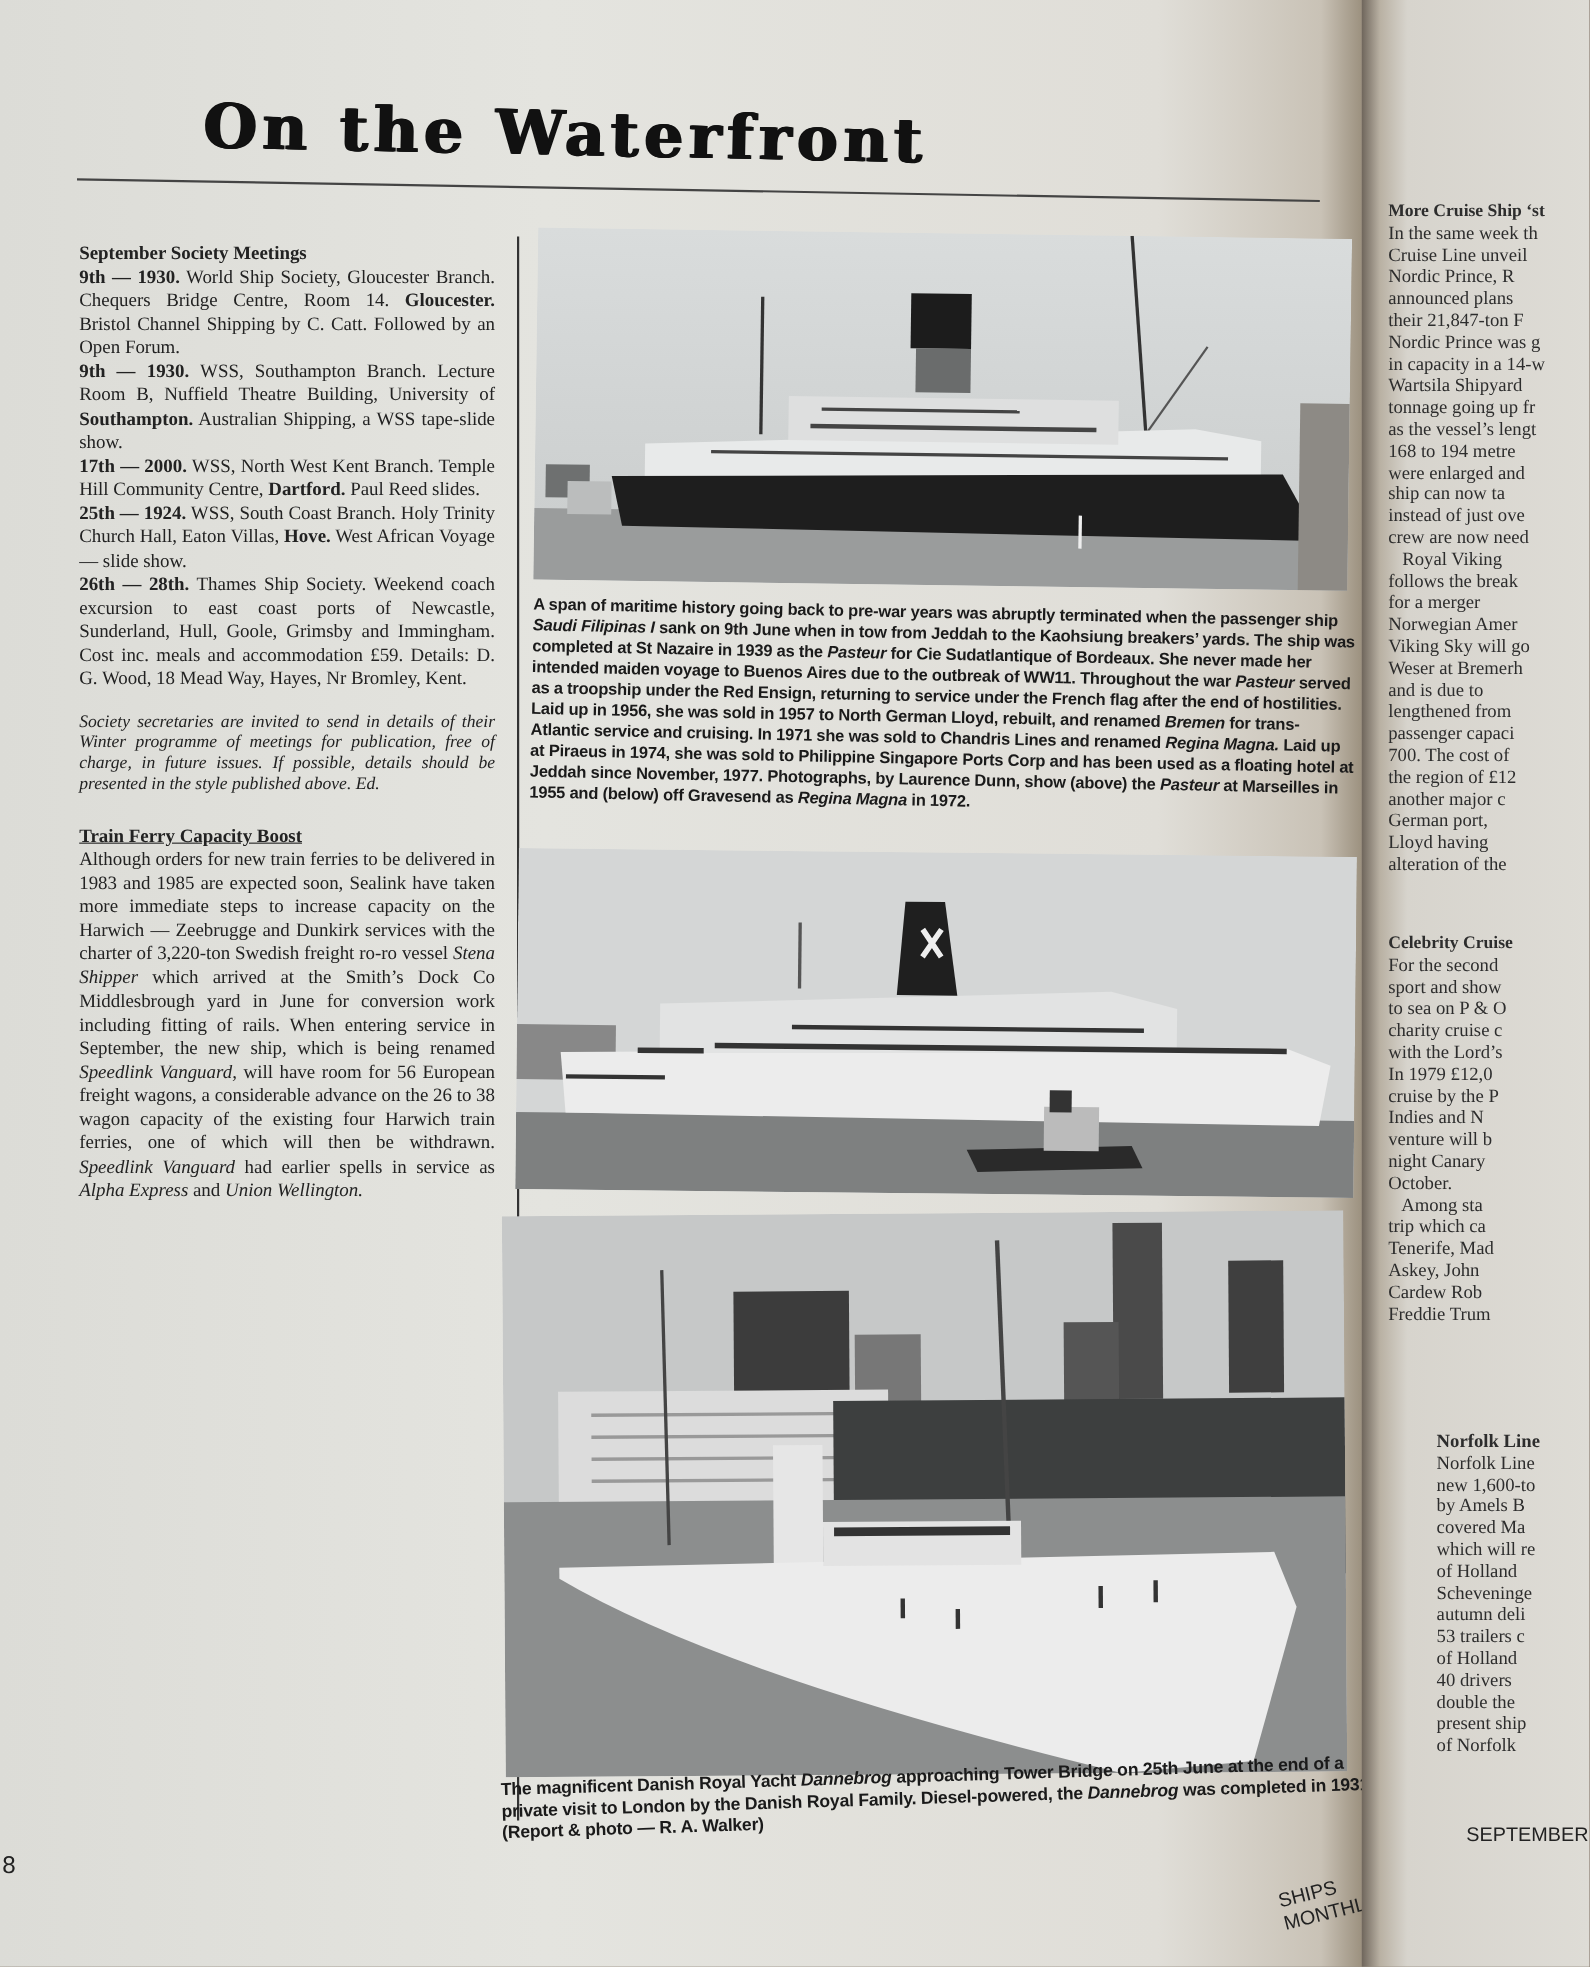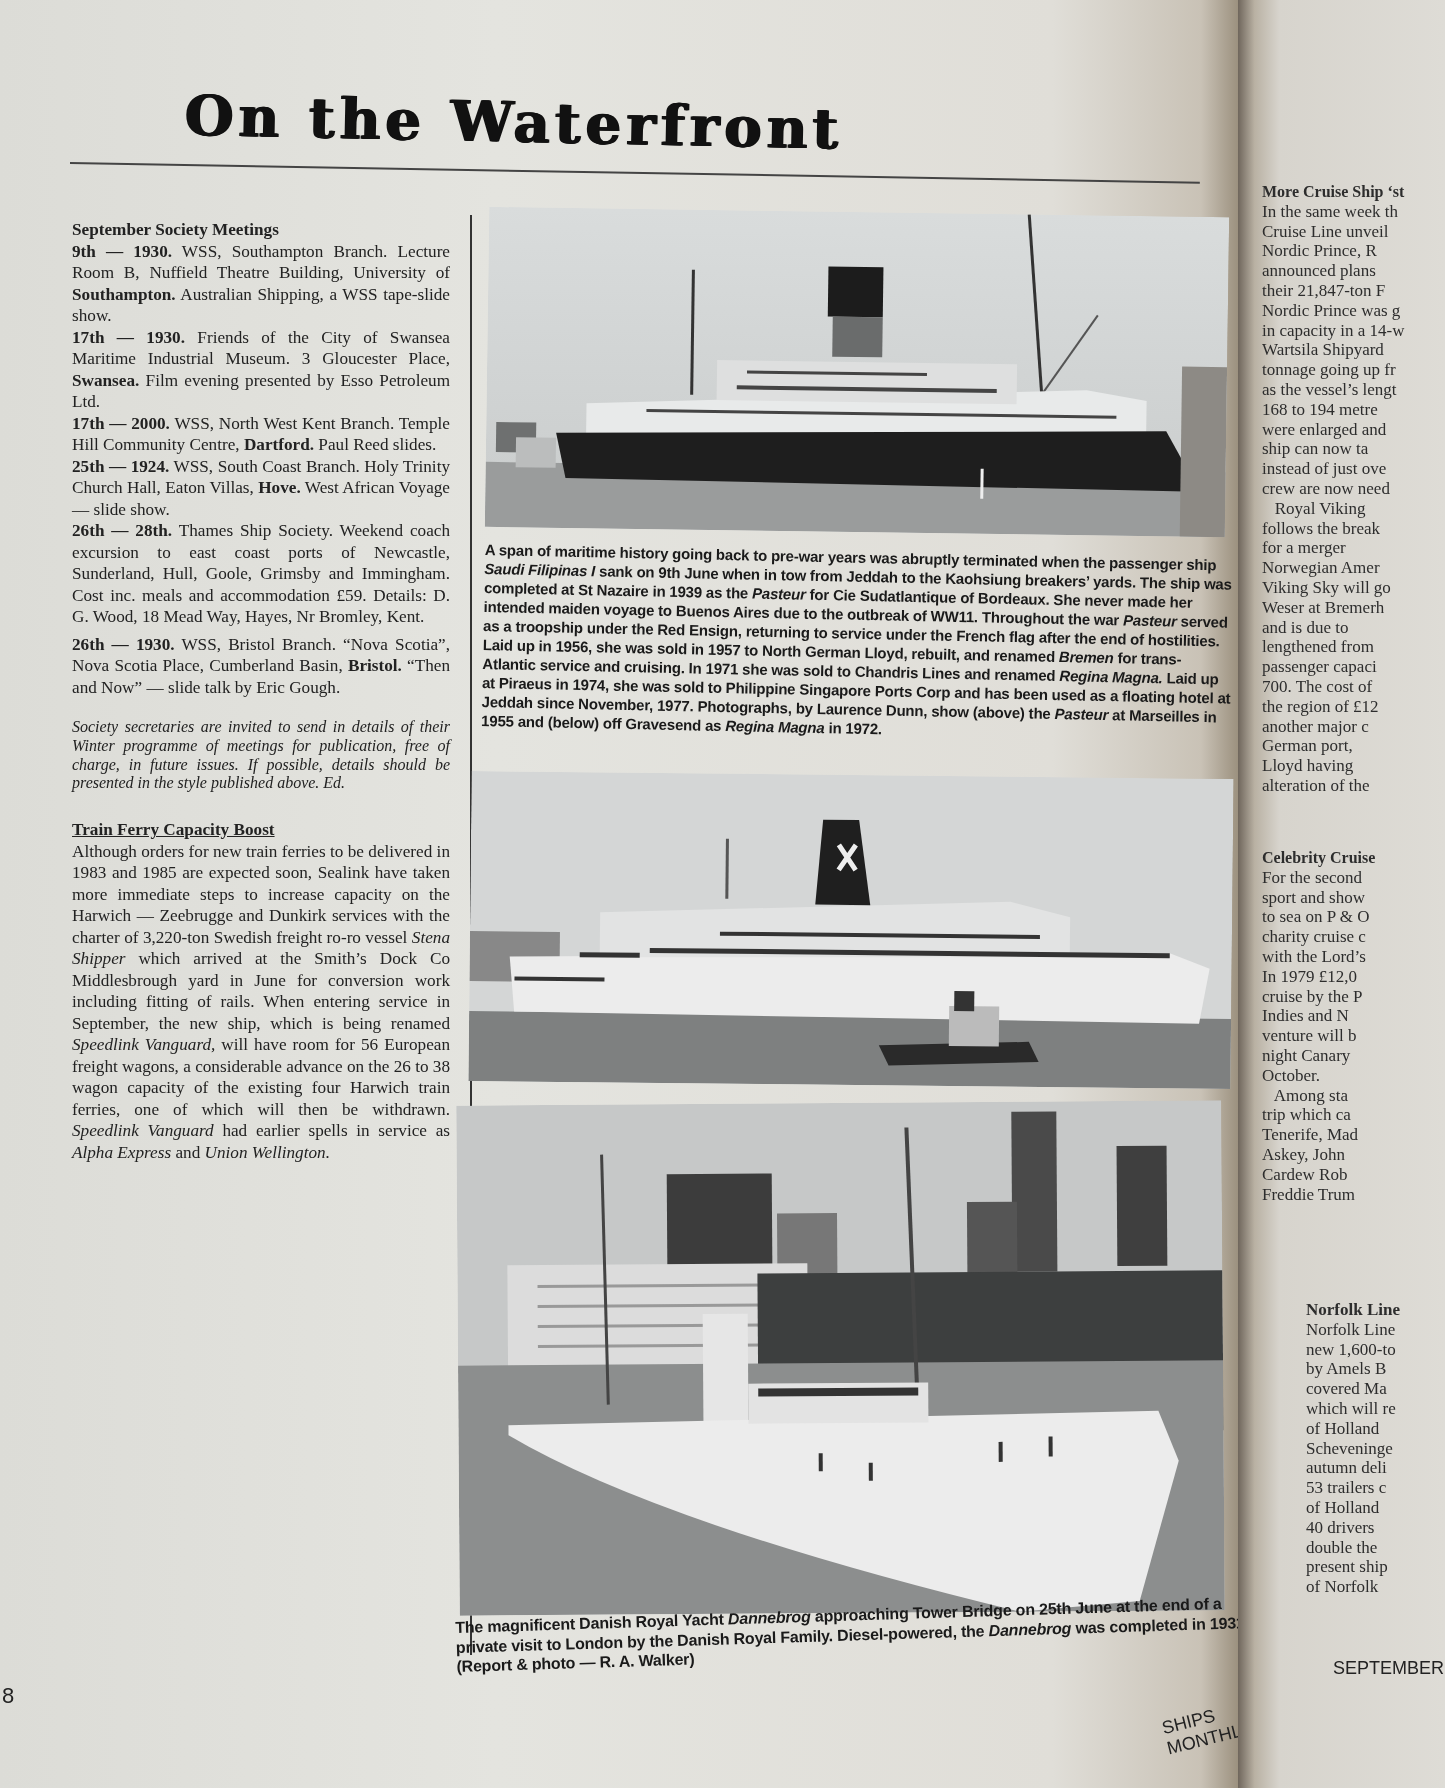--- a/index.html
+++ b/index.html
@@ -27,26 +27,25 @@
 </head>
 <body>
 
 <div class="page">
   <div class="title">On the Waterfront</div>
   <div class="title-rule"></div>
 
   <div class="leftcol">
     <p class="b">September Society Meetings</p>
     <div id="meetings">
+      <p class="meet"><span class="b">9th — 1930.</span><span> World Ship Society, Gloucester Branch. Chequers Bridge Centre, Room 14. </span><span class="b">Gloucester.</span><span> Bristol Channel Shipping by C. Catt. Followed by an Open Forum.</span></p>
       <p class="meet"><span class="b">9th — 1930.</span><span> WSS, Southampton Branch. Lecture Room B, Nuffield Theatre Building, University of </span><span class="b">Southampton.</span><span> Australian Shipping, a WSS tape-slide show.</span></p>
-      <p class="meet"><span class="b">17th — 1930.</span><span> Friends of the City of Swansea Maritime Industrial Museum. 3 Gloucester Place, </span><span class="b">Swansea.</span><span> Film evening presented by Esso Petroleum Ltd.</span></p>
       <p class="meet"><span class="b">17th — 2000.</span><span> WSS, North West Kent Branch. Temple Hill Community Centre, </span><span class="b">Dartford.</span><span> Paul Reed slides.</span></p>
       <p class="meet"><span class="b">25th — 1924.</span><span> WSS, South Coast Branch. Holy Trinity Church Hall, Eaton Villas, </span><span class="b">Hove.</span><span> West African Voyage — slide show.</span></p>
       <p class="meet"><span class="b">26th — 28th.</span><span> Thames Ship Society. Weekend coach excursion to east coast ports of Newcastle, Sunderland, Hull, Goole, Grimsby and Immingham. Cost inc. meals and accommodation £59. Details: D. G. Wood, 18 Mead Way, Hayes, Nr Bromley, Kent.</span></p>
-      <p class="meet" style="margin-top:6px"><span class="b">26th — 1930.</span><span> WSS, Bristol Branch. “Nova Scotia”, Nova Scotia Place, Cumberland Basin, </span><span class="b">Bristol.</span><span> “Then and Now” — slide talk by Eric Gough.</span></p>
     </div>
     <p class="note">Society secretaries are invited to send in details of their Winter programme of meetings for publication, free of charge, in future issues. If possible, details should be presented in the style published above. Ed.</p>
     <p class="h2">Train Ferry Capacity Boost</p>
     <p><span>Although orders for new train ferries to be delivered in 1983 and 1985 are expected soon, Sealink have taken more immediate steps to increase capacity on the Harwich — Zeebrugge and Dunkirk services with the charter of 3,220-ton Swedish freight ro-ro vessel </span><i>Stena Shipper</i><span> which arrived at the Smith’s Dock Co Middlesbrough yard in June for conversion work including fitting of rails. When entering service in September, the new ship, which is being renamed </span><i>Speedlink Vanguard,</i><span> will have room for 56 European freight wagons, a considerable advance on the 26 to 38 wagon capacity of the existing four Harwich train ferries, one of which will then be withdrawn. </span><i>Speedlink Vanguard</i><span> had earlier spells in service as </span><i>Alpha Express</i><span> and </span><i>Union Wellington.</i></p>
   </div>
 
   <div class="vrule"></div>
 
   <div class="photo" style="left:487px;top:212px;width:740px;height:320px;transform:rotate(0.8deg);">
     <svg width="740" height="320" viewBox="0 0 740 320">

